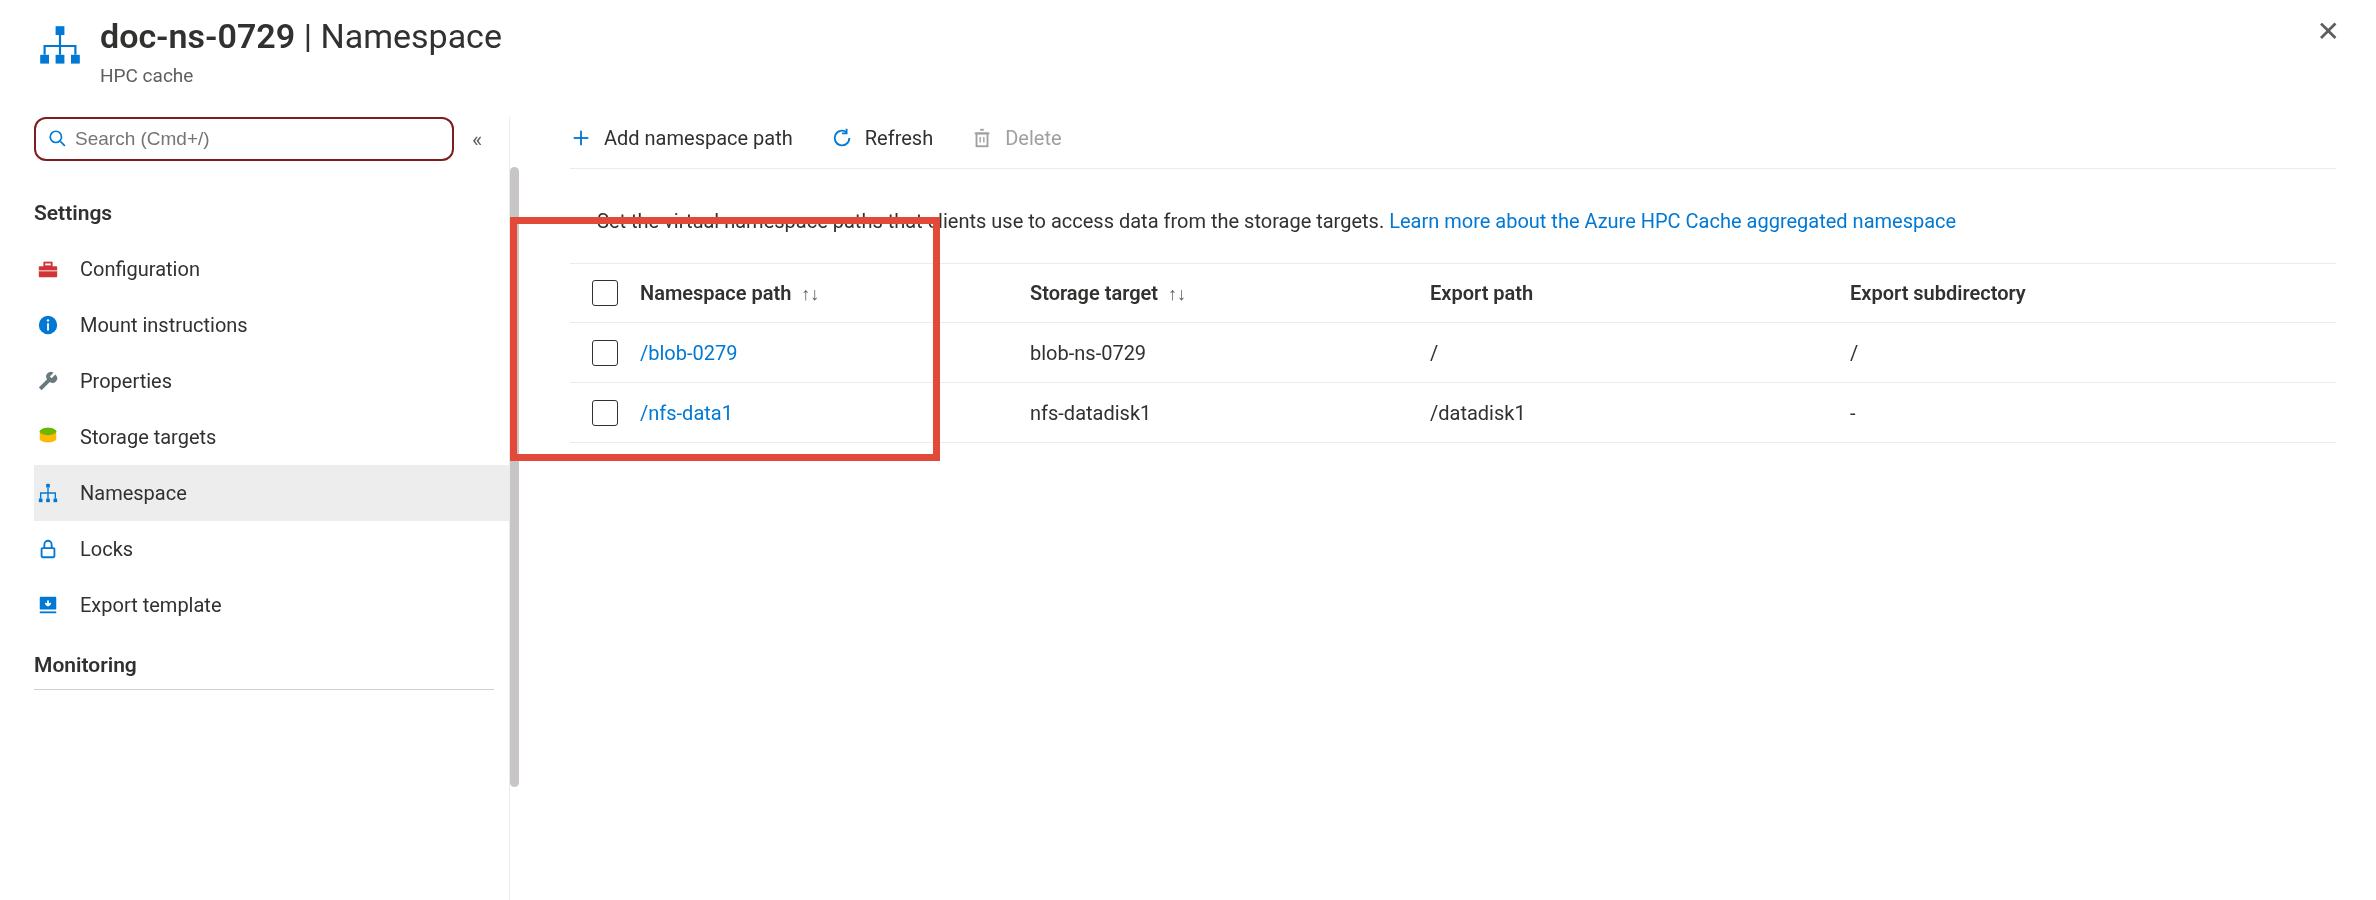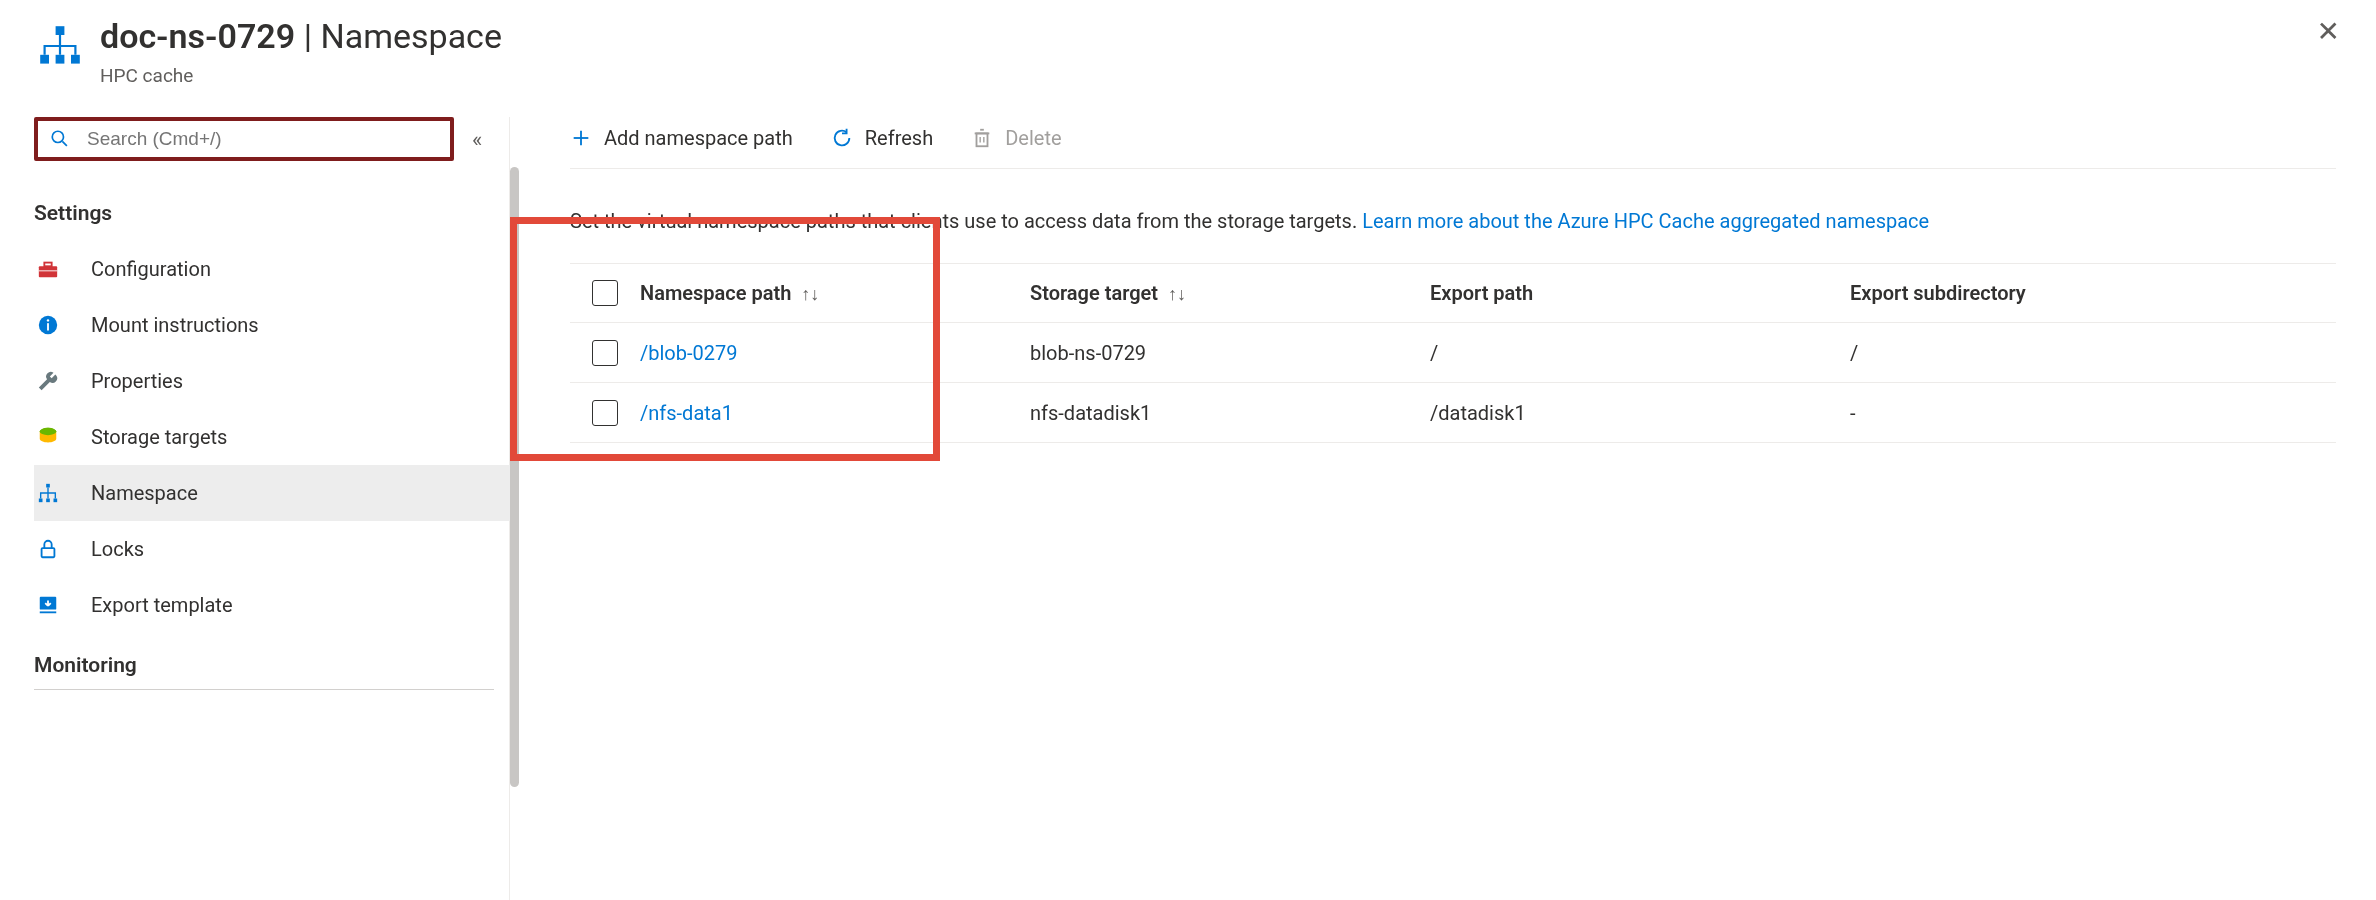--- a/index.html
+++ b/index.html
@@ -89,26 +89,26 @@
   }
   .search-row {
     display: flex;
     align-items: center;
     gap: 18px;
     margin-bottom: 28px;
   }
   .search-box {
     display: flex;
     align-items: center;
-    border: 4px solid #7f1d1d;
-    border-radius: 2px;
+    border: 2px solid #7f1d1d;
+    border-radius: 12px;
     width: 420px;
     height: 44px;
     padding: 0 12px;
-    gap: 17px;
+    gap: 7px;
   }
   .search-box input {
     border: none;
     outline: none;
     font-size: 19px;
     color: #605e5c;
     width: 100%;
     background: transparent;
   }
   .collapse-chevron {
@@ -126,21 +126,21 @@
   .section-head.monitoring {
     border-bottom: 1px solid #d2d0ce;
     padding-bottom: 12px;
     margin-top: 20px;
     width: 460px;
   }
   .nav-item {
     display: flex;
     align-items: center;
     height: 56px;
-    gap: 31px;
+    gap: 20px;
     cursor: pointer;
     font-size: 20px;
     color: #323130;
     padding-left: 2px;
     width: 476px;
   }
   .nav-item.active {
     background: #ededed;
   }
   .nav-icon {
@@ -197,20 +197,21 @@
     width: 22px;
     height: 22px;
     display: flex;
     align-items: center;
     justify-content: center;
   }
   .description {
     margin-top: 40px;
     font-size: 20px;
     color: #323130;
+    margin-left: 27px;
   }
   .description a {
     color: #0078d4;
     text-decoration: none;
   }
   
   .tbl {
     margin-top: 30px;
     font-size: 20px;
   }

